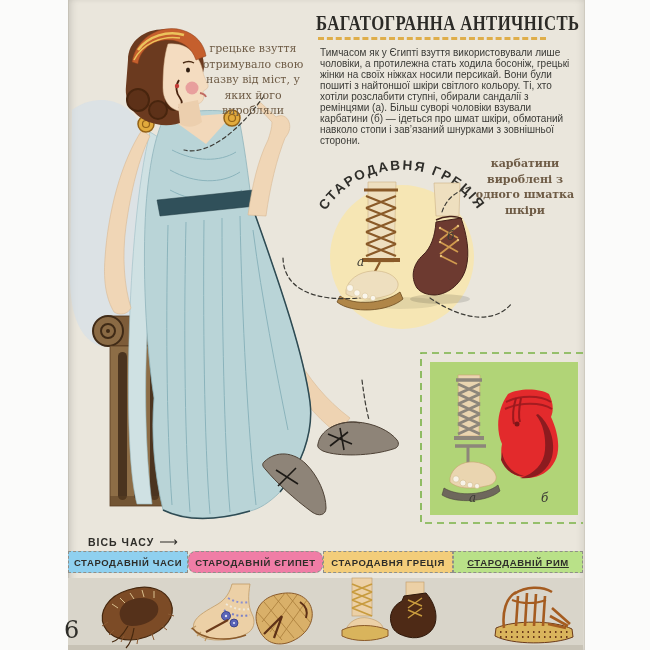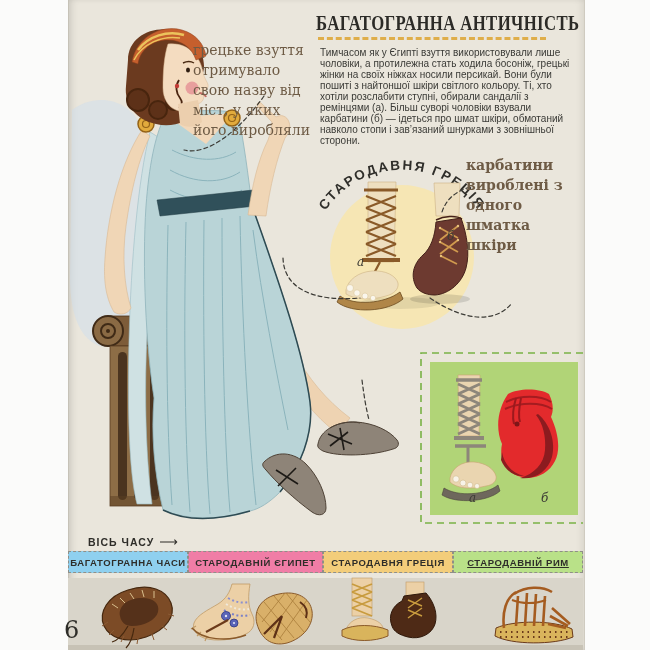--- a/index.html
+++ b/index.html
@@ -12,22 +12,22 @@
          background:#d9d5ca;border-bottom:5px solid #c7c2b5;box-sizing:border-box;}
   .art{position:absolute;left:0;top:0;width:650px;height:650px;}
   .title{position:absolute;left:316px;top:10px;white-space:nowrap;
          font-family:"Liberation Serif",serif;font-weight:bold;font-size:22px;
          color:#2c2b27;transform:scaleX(.76);transform-origin:left top;letter-spacing:.5px;}
   .title-underline{position:absolute;left:318px;top:37px;width:228px;height:0;
          border-top:3px dashed #dfae4a;}
   .intro{position:absolute;left:320px;top:47px;width:254px;font-size:10px;
          line-height:1.1;color:#3a3a36;}
   .intro b{font-weight:normal;}
-  .callout{position:absolute;font-family:"DejaVu Serif",serif;font-size:14px;
-         line-height:1.42;color:#6e5b45;text-align:left;}
+  .callout{position:absolute;font-family:"DejaVu Serif",serif;font-size:11px;
+         line-height:1.42;color:#6e5b45;text-align:center;}
   #c1{left:193px;top:41px;width:120px;}
   #c2{left:229px;top:204px;width:110px;}
   #c3{left:466px;top:156px;width:118px;font-weight:bold;}
   #c4{left:481px;top:251px;width:94px;}
   #c5{left:309px;top:335px;width:108px;}
   .ill-label{position:absolute;font-family:"DejaVu Serif",serif;font-style:italic;
          font-size:12px;color:#3c3b35;}
   #lbl-circ-a{left:357px;top:255px;} #lbl-circ-b{left:447px;top:229px;}
   #lbl-pan-a{left:469px;top:491px;}  #lbl-pan-b{left:541px;top:491px;}
   .axis{position:absolute;left:88px;top:534px;font-weight:bold;font-size:10.5px;
@@ -272,20 +272,20 @@
 
   <span class="ill-label" id="lbl-circ-a">а</span>
   <span class="ill-label" id="lbl-circ-b">б</span>
   <span class="ill-label" id="lbl-pan-a">а</span>
   <span class="ill-label" id="lbl-pan-b">б</span>
 
   <div class="axis">
     <span>ВІСЬ ЧАСУ</span><span class="arrow">⟶</span>
   </div>
   <div class="eras">
-    <div class="era" style="background: rgb(143, 208, 239);">БАГАТОГРАННА ЧАСИ</div>
-    <div class="era" style="background: rgb(240, 125, 166);">СТАРОДАВНІЙ ЄГИПЕТ</div>
+    <div class="era" style="background: rgb(143, 208, 239);">СТАРОДАВНІЙ ЧАСИ</div>
+    <div class="era" style="background: rgb(240, 125, 166); border-radius: 8px;">СТАРОДАВНІЙ ЄГИПЕТ</div>
     <div class="era" style="background: rgb(243, 205, 122);">СТАРОДАВНЯ ГРЕЦІЯ</div>
     <div class="era" style="background: rgb(185, 225, 136); text-decoration: underline;">СТАРОДАВНІЙ РИМ</div>
   </div>
 
   <div class="pagenum">6</div>
 </div>
 
 </body></html>

